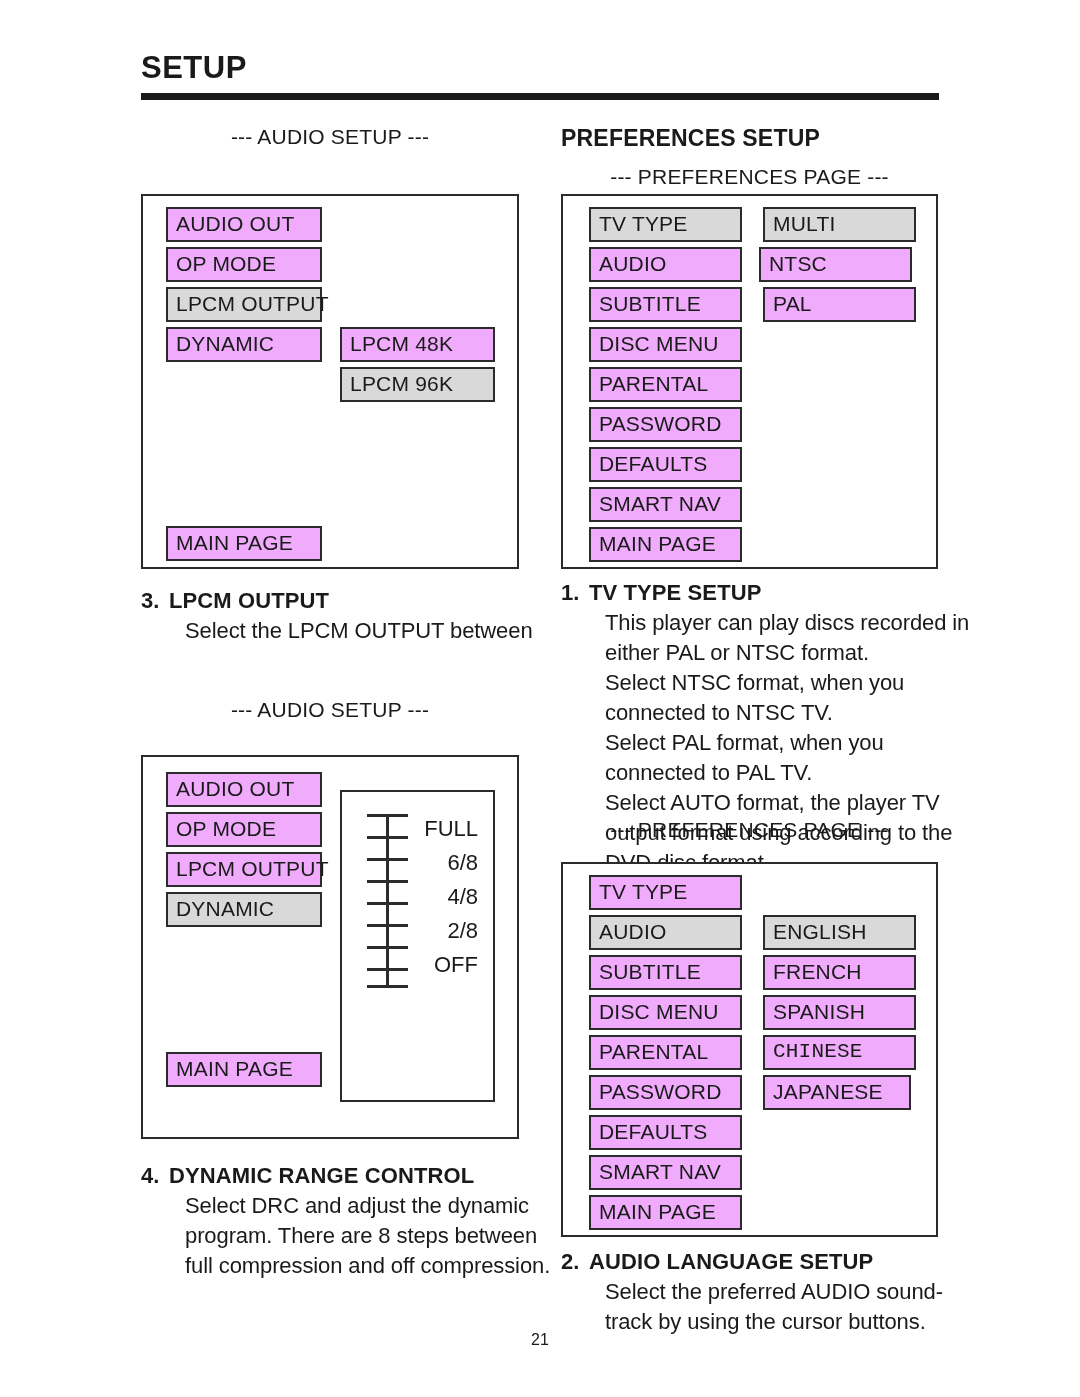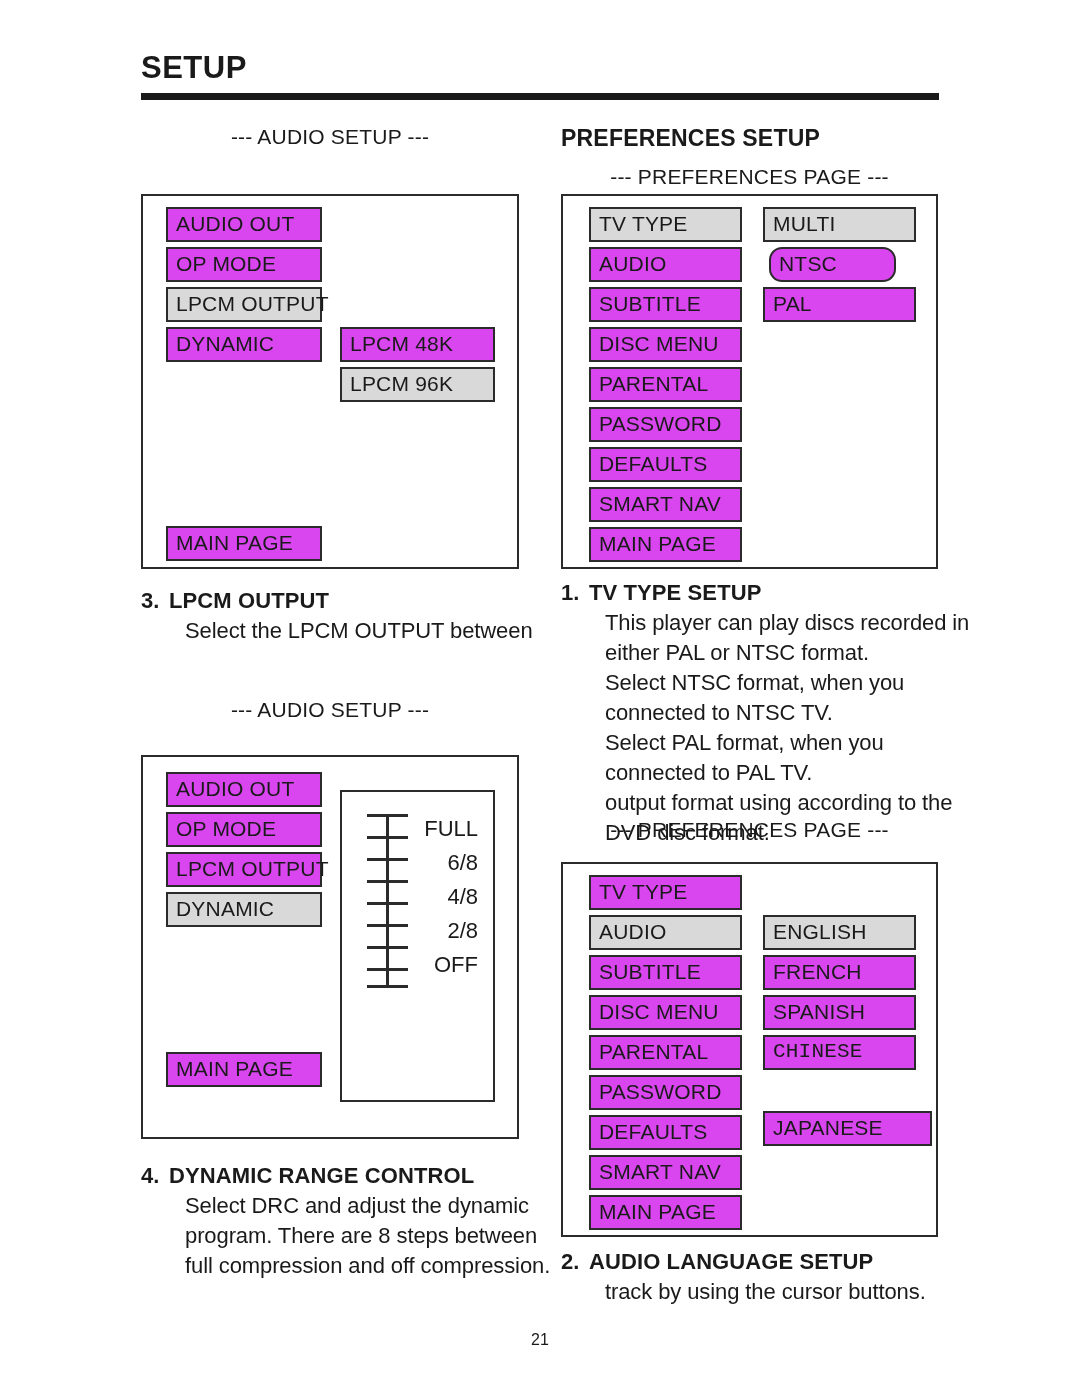--- a/index.html
+++ b/index.html
@@ -60,21 +60,21 @@
     position: absolute;
     border: 2px solid #2b2b2b;
     background: #ffffff;
     box-sizing: border-box;
   }
 
   
   .osd-btn {
     position: absolute;
     border: 2px solid #2b2b2b;
-    background: #d946ef;
+    background: #f0abfc;
     box-sizing: border-box;
     font-size: 21px;
     line-height: 30px;
     padding-left: 8px;
     white-space: nowrap;
     letter-spacing: 0.2px;
     height: 35px;
   }
   .osd-btn.sel { background: #d9d9d9; }
 
@@ -223,35 +223,36 @@
     <div class="osd-btn" style="left:26px;top:51px;width:153px;">AUDIO</div>
     <div class="osd-btn" style="left:26px;top:91px;width:153px;">SUBTITLE</div>
     <div class="osd-btn" style="left:26px;top:131px;width:153px;">DISC MENU</div>
     <div class="osd-btn" style="left:26px;top:171px;width:153px;">PARENTAL</div>
     <div class="osd-btn" style="left:26px;top:211px;width:153px;">PASSWORD</div>
     <div class="osd-btn" style="left:26px;top:251px;width:153px;">DEFAULTS</div>
     <div class="osd-btn" style="left:26px;top:291px;width:153px;">SMART NAV</div>
     <div class="osd-btn" style="left:26px;top:331px;width:153px;">MAIN PAGE</div>
 
     <div class="osd-btn sel" style="left:200px;top:11px;width:153px;">MULTI</div>
-    <div class="osd-btn" style="left:206px;top:51px;width:127px;border-radius:13px;">NTSC</div>
+    <div class="osd-btn" style="left:196px;top:51px;width:153px;">NTSC</div>
     <div class="osd-btn" style="left:200px;top:91px;width:153px;">PAL</div>
   </div>
 
   <div class="num-para" style="left:0;top:578px;">
     <div class="heading">
       <span class="num">1.</span><span>TV TYPE SETUP</span>
     </div>
     <div class="bodytext">
       <div>This player can play discs recorded in</div>
       <div>either PAL or NTSC format.</div>
       <div>Select NTSC format, when you</div>
       <div>connected to NTSC TV.</div>
       <div>Select PAL format, when you</div>
       <div>connected to PAL TV.</div>
+      <div>Select AUTO format, the player TV</div>
       <div>output format using according to the</div>
       <div>DVD disc format.</div>
     </div>
   </div>
 
   <div class="screen-caption" style="left:0;top:818px;width:377px;">--- PREFERENCES PAGE ---</div>
 
   <div class="osd" style="left:0;top:862px;width:377px;height:375px;">
 
     <div class="osd-btn" style="left:26px;top:11px;width:153px;">TV TYPE</div>
@@ -261,26 +262,27 @@
     <div class="osd-btn" style="left:26px;top:171px;width:153px;">PARENTAL</div>
     <div class="osd-btn" style="left:26px;top:211px;width:153px;">PASSWORD</div>
     <div class="osd-btn" style="left:26px;top:251px;width:153px;">DEFAULTS</div>
     <div class="osd-btn" style="left:26px;top:291px;width:153px;">SMART NAV</div>
     <div class="osd-btn" style="left:26px;top:331px;width:153px;">MAIN PAGE</div>
 
     <div class="osd-btn sel" style="left:200px;top:51px;width:153px;">ENGLISH</div>
     <div class="osd-btn" style="left:200px;top:91px;width:153px;">FRENCH</div>
     <div class="osd-btn" style="left:200px;top:131px;width:153px;">SPANISH</div>
     <div class="osd-btn" style="left:200px;top:171px;width:153px;font-family:Liberation Mono, monospace;">CHINESE</div>
-    <div class="osd-btn" style="left:200px;top:211px;width:169px;margin-top:36px;">JAPANESE</div>
+    <div class="osd-btn" style="left:200px;top:211px;width:148px;">JAPANESE</div>
   </div>
 
   <div class="num-para" style="left:0;top:1247px;">
     <div class="heading">
       <span class="num">2.</span><span>AUDIO LANGUAGE SETUP</span>
     </div>
     <div class="bodytext">
+      <div>Select the preferred AUDIO sound-</div>
       <div>track by using the cursor buttons.</div>
     </div>
   </div>
 </div>
 
 <div class="page-number">21</div>
 
 </body></html>

